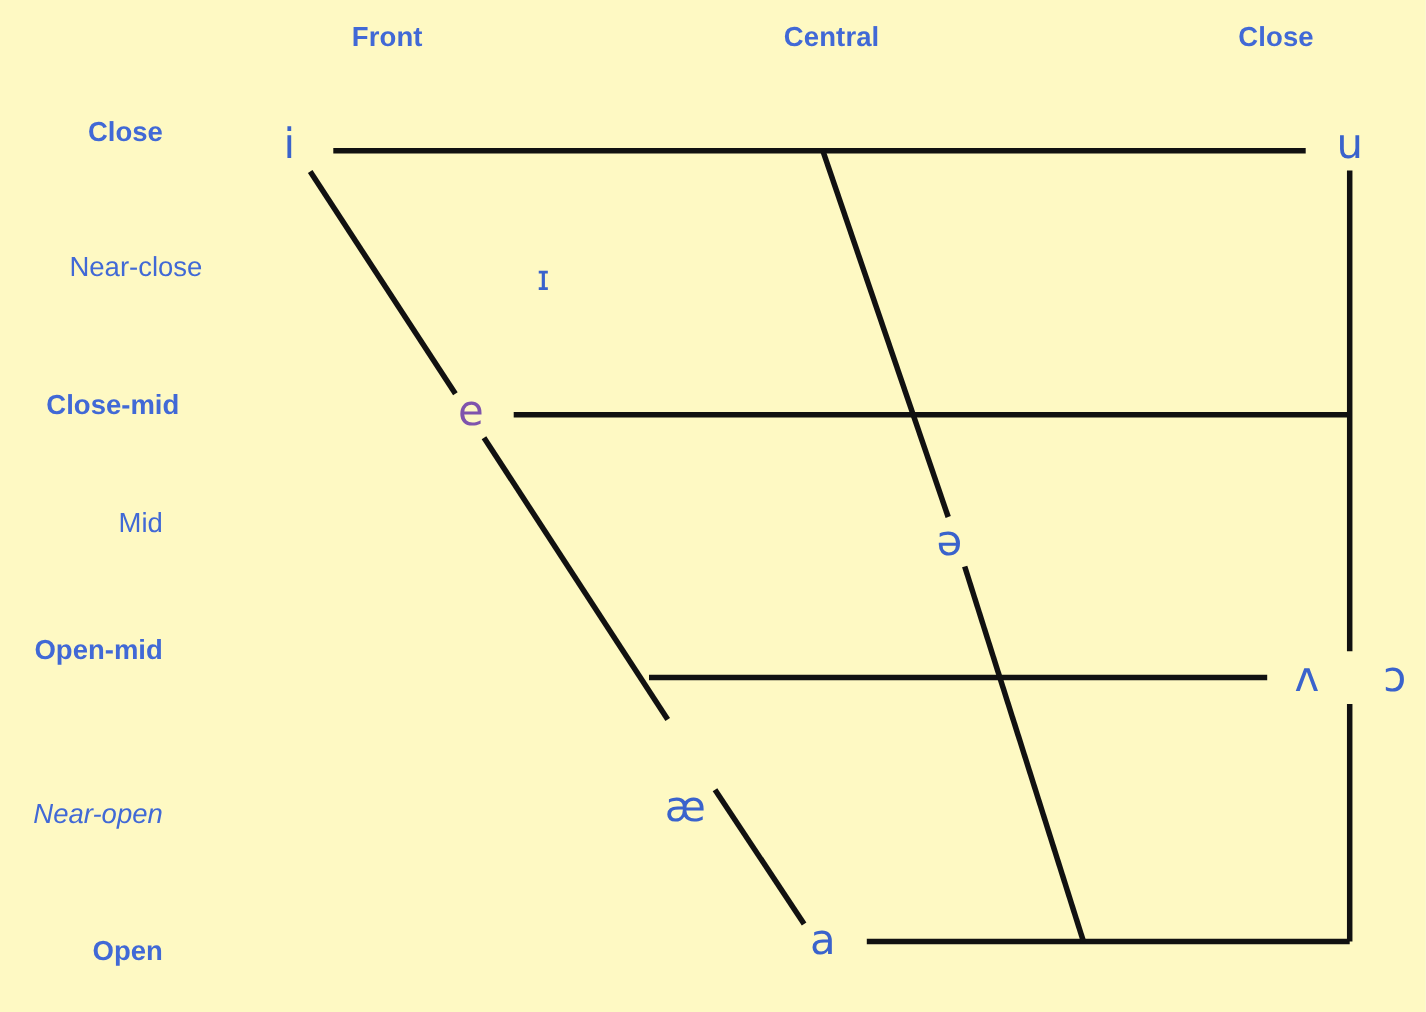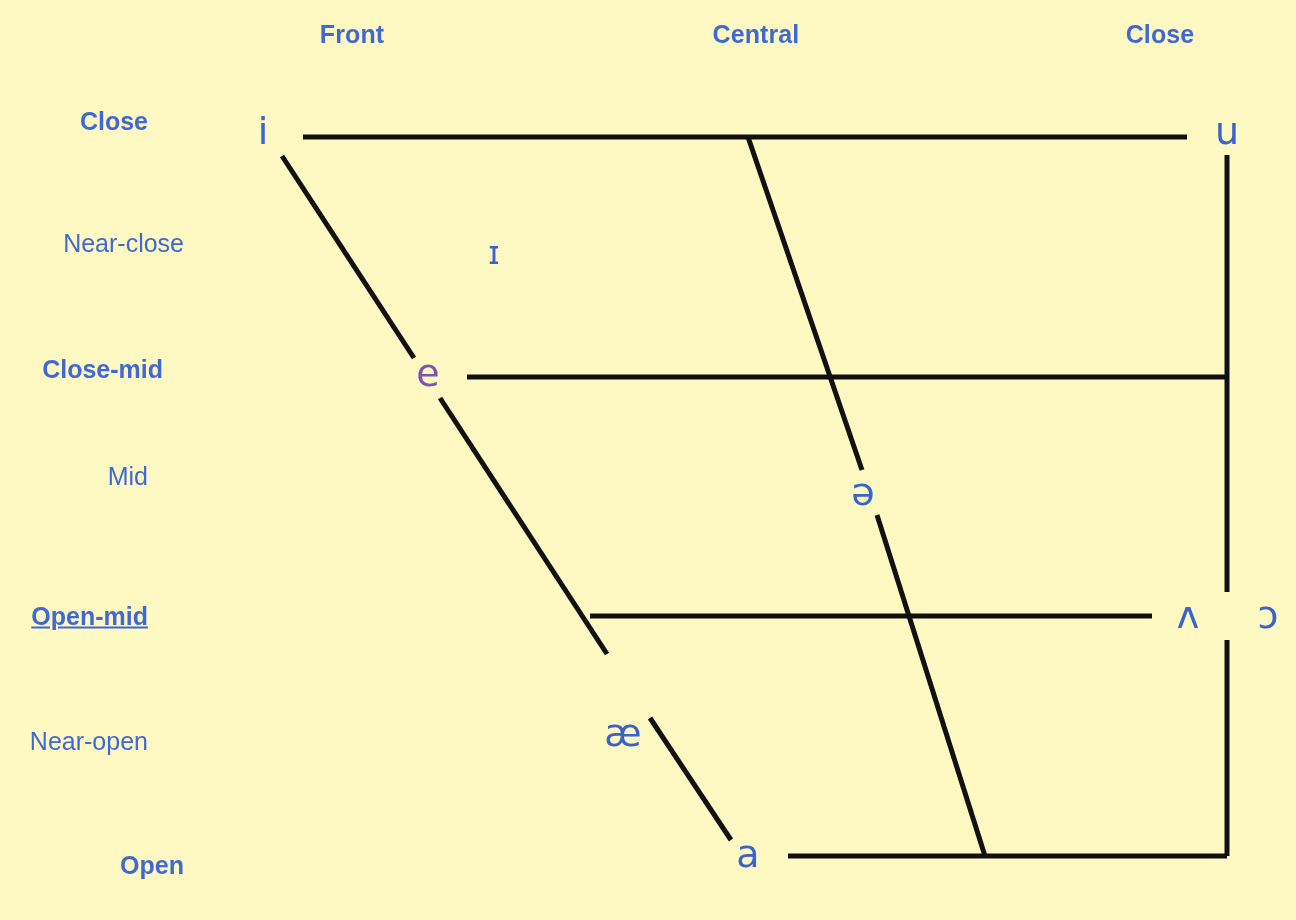--- a/index.html
+++ b/index.html
@@ -86,23 +86,23 @@
   </svg>
 
   <div class="col-header" style="left: 352px; top: 20px; color: rgb(65, 105, 214);">Front</div>
   <div class="col-header" style="left: 756px; top: 20px; color: rgb(65, 105, 214);">Central</div>
   <div class="col-header" style="left: 1160px; top: 20px; color: rgb(65, 105, 214);">Close</div>
 
   <div class="row-label primary" style="left: 0px; width: 148px; top: 121px; color: rgb(65, 105, 214);">Close</div>
   <div class="row-label secondary" style="left: 0px; width: 148px; top: 243px; color: rgb(65, 105, 214); margin-left: 36px;">Near-close</div>
   <div class="row-label primary" style="left: 15px; width: 148px; top: 369px; color: rgb(65, 105, 214);">Close-mid</div>
   <div class="row-label secondary" style="left: 0px; width: 148px; top: 476px; color: rgb(65, 105, 214);">Mid</div>
-  <div class="row-label primary" style="left: 0px; width: 148px; top: 616px; color: rgb(65, 105, 214); text-decoration: underline;">Open-mid</div>
-  <div class="row-label secondary" style="left: 0px; width: 148px; top: 741px; color: rgb(65, 105, 214);">Near-open</div>
-  <div class="row-label primary" style="left: 0px; width: 148px; top: 865px; color: rgb(65, 105, 214); margin-left: 36px;">Open</div>
+  <div class="row-label primary" style="left: 0px; width: 148px; top: 592px; color: rgb(65, 105, 214);">Open-mid</div>
+  <div class="row-label secondary" style="left: 0px; width: 148px; top: 741px; color: rgb(65, 105, 214); font-style: italic;">Near-open</div>
+  <div class="row-label primary" style="left: 0px; width: 148px; top: 865px; color: rgb(65, 105, 214);">Open</div>
 
   <div class="vowel" style="left: 263px; top: 131px; color: rgb(58, 99, 204);">i</div>
   <div class="vowel" style="left: 1227px; top: 131px; color: rgb(58, 99, 204);">u</div>
   <div class="vowel" style="left: 494px; top: 253px; font-size: 32px; color: rgb(58, 99, 204);">ɪ</div>
   <div class="vowel accent" style="left: 428px; top: 373px; color: rgb(127, 84, 173);">e</div>
   <div class="vowel" style="left: 863px; top: 492px; color: rgb(58, 99, 204);">ə</div>
   <div class="vowel" style="left: 1188px; top: 615px; color: rgb(58, 99, 204);">ʌ</div>
   <div class="vowel" style="left: 1268px; top: 615px; color: rgb(58, 99, 204);">ɔ</div>
   <div class="vowel" style="left: 623px; top: 733px; color: rgb(58, 99, 204);">æ</div>
   <div class="vowel" style="left: 748px; top: 854px; color: rgb(58, 99, 204);">a</div>

